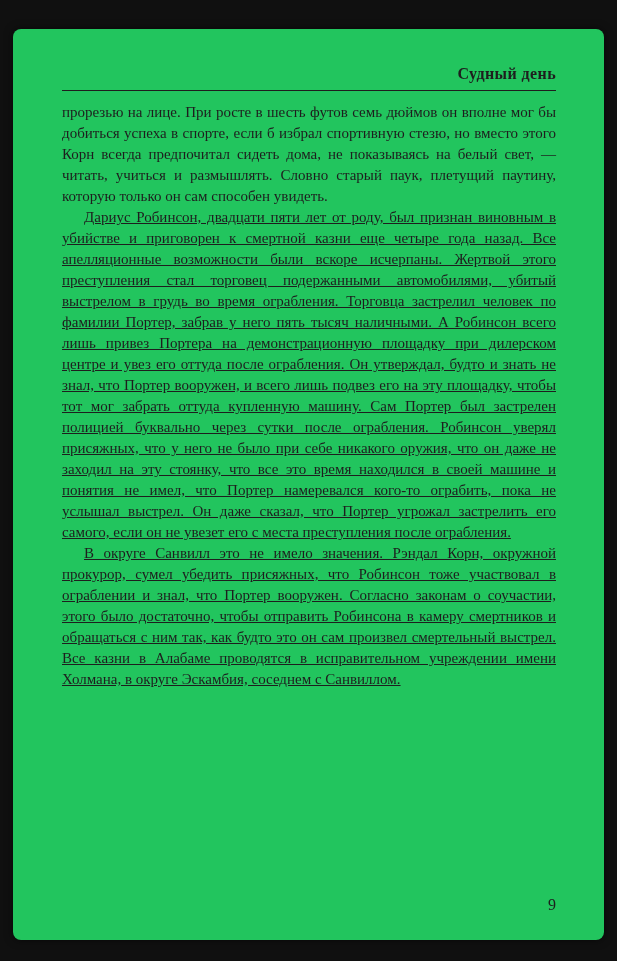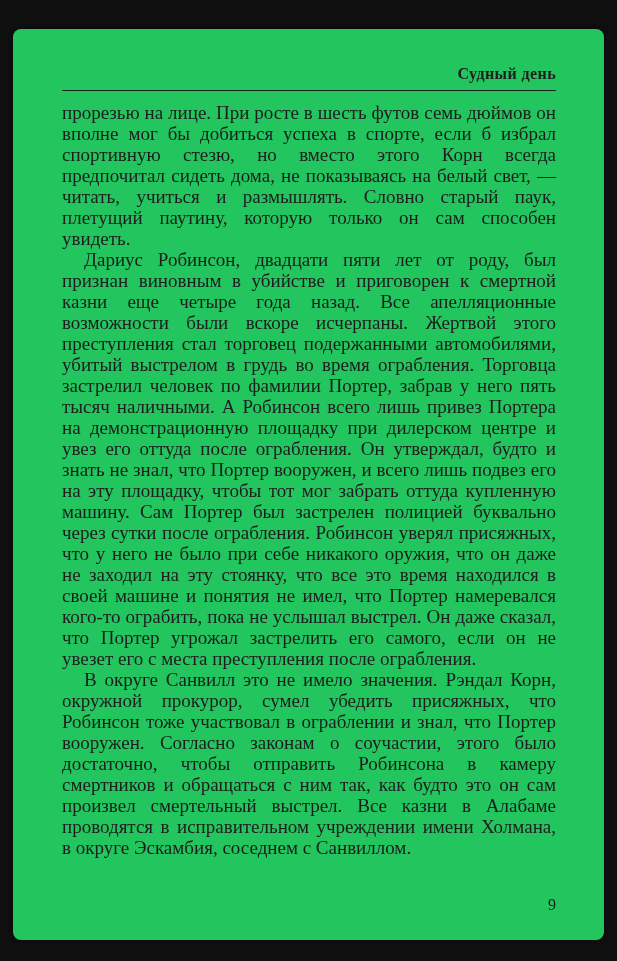--- a/index.html
+++ b/index.html
@@ -41,31 +41,32 @@
     text-align: right;
     font-weight: bold;
     font-size: 16px;
     letter-spacing: 0.4px;
     color: #1e1e1e;
     padding-bottom: 7px;
     border-bottom: 1px solid #1e1e1e;
   }
   .page-body {
     margin-top: 11px;
-    font-size: 19px;
+    font-size: 15px;
     line-height: 21px;
     text-align: justify;
     color: #1e1e1e;
   }
   .page-body p.para {
     margin: 0;
     padding: 0;
   }
   .page-body p.para.indent {
     text-indent: 22px;
+    text-decoration: underline;
   }
   .folio {
     position: absolute;
     right: 48px;
     bottom: 26px;
     font-size: 16px;
     color: #1e1e1e;
   }
 </style>
 </head>

